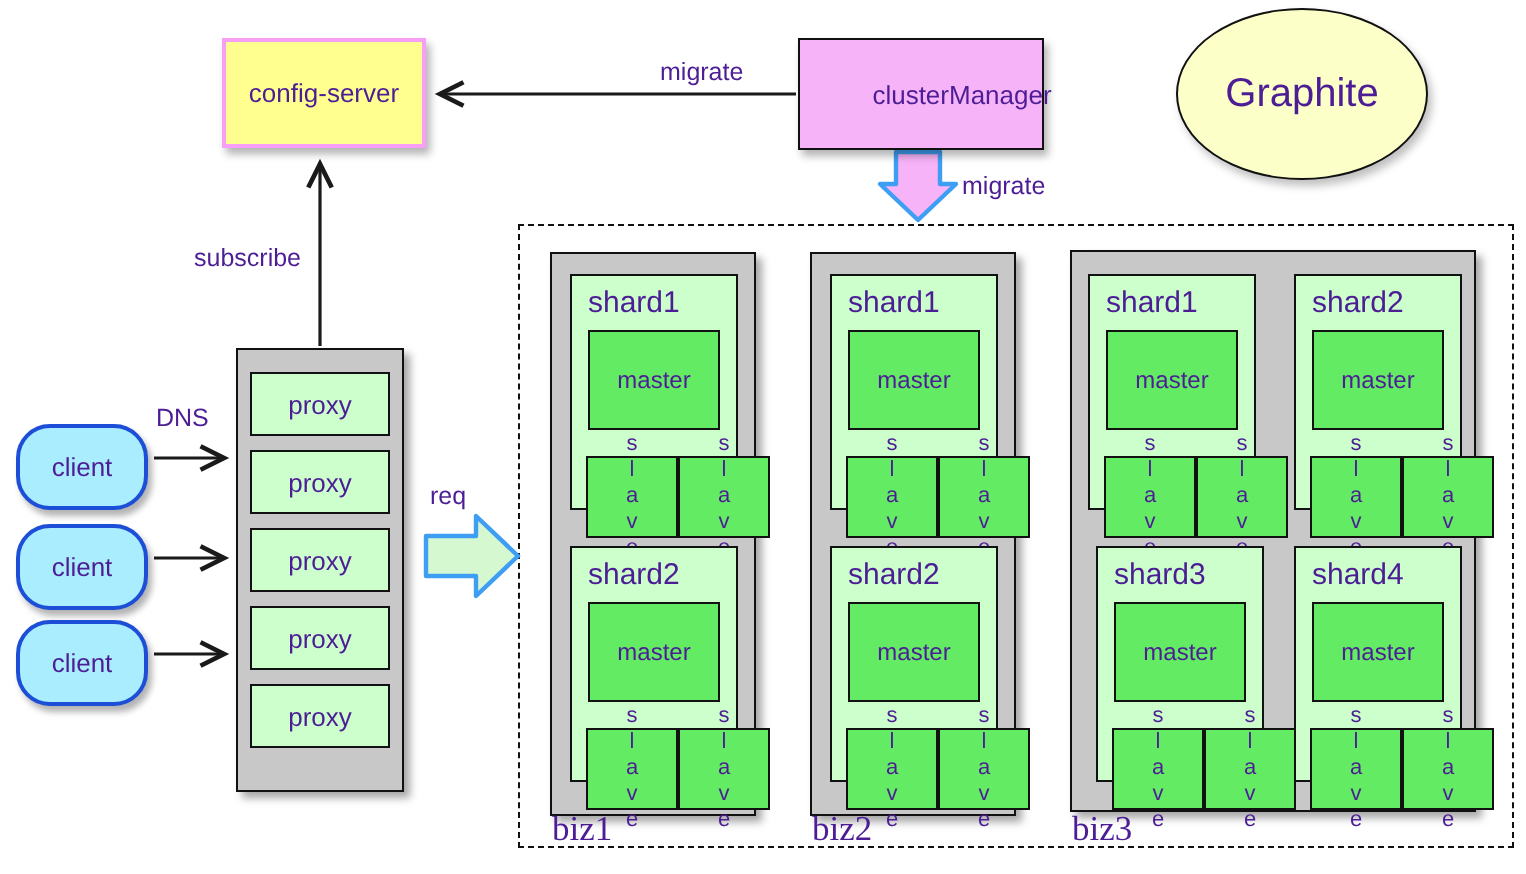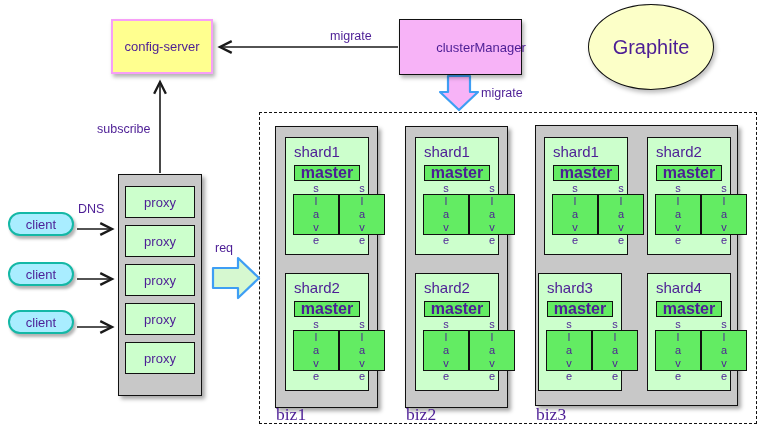--- a/index.html
+++ b/index.html
@@ -24,22 +24,22 @@
   .cluster-manager{
     left:399px;top:19px;width:123px;height:56px;
     background:#F7B3F7;border:1.5px solid #111;font-size:13px;padding-left:41px;
   }
   .graphite{
     left:588px;top:4px;width:126px;height:86px;border-radius:50%;
     background:#FCFFC8;border:1.5px solid #111;font-size:20px;
     box-shadow:2px 3px 4px rgba(0,0,0,0.25);
   }
   .client{
-    position:absolute;left:8px;width:66px;height:24px;border-radius:17px;
-    background:#A9EDFF;border:2px solid #14b8a6;display:flex;align-items:center;justify-content:center;
+    position:absolute;left:8px;width:66px;height:43px;border-radius:17px;
+    background:#A9EDFF;border:2px solid #1d4ed8;display:flex;align-items:center;justify-content:center;
     font-size:13px;box-sizing:border-box;z-index:4;box-shadow:2px 3px 3px rgba(0,0,0,0.30);
   }
   .proxy-stack{
     position:absolute;left:118px;top:174px;width:84px;height:222px;
     background:#C8C8C8;border:1.5px solid #111;box-sizing:border-box;z-index:2;
     display:flex;flex-direction:column;align-items:center;padding-top:11px;gap:7px;
     box-shadow:3px 3px 4px rgba(0,0,0,0.35);
   }
   .proxy{
     width:70px;height:32px;flex:0 0 32px;background:#CCFFCC;border:1.5px solid #111;
@@ -53,22 +53,22 @@
     position:absolute;background:#C8C8C8;border:1.5px solid #111;box-sizing:border-box;z-index:2;
     box-shadow:3px 3px 4px rgba(0,0,0,0.35);
   }
   .biz-label{position:absolute;font-size:17.5px;z-index:2;font-family:Liberation Serif, serif;}
   .shard{
     position:absolute;width:84px;height:118px;background:#CCFFCC;border:1.5px solid #111;
     box-sizing:border-box;padding:3px 7px;
   }
   .shard-name{font-size:15px;margin:2px 0 0 1px;}
   .master{
-    width:66px;height:16px;margin:5px auto 0;background:#63EC63;border:1.5px solid #111;
-    box-sizing:border-box;display:flex;align-items:center;justify-content:center;font-size:16px;font-weight:bold;
+    width:66px;height:50px;margin:5px auto 0;background:#63EC63;border:1.5px solid #111;
+    box-sizing:border-box;display:flex;align-items:center;justify-content:center;font-size:12px;
   }
   .slaves{display:flex;justify-content:space-between;margin-top:13px;}
   .slave{
     width:30px;height:41px;background:#63EC63;border:1.5px solid #111;box-sizing:border-box;
     display:flex;align-items:center;justify-content:center;text-align:center;
     font-size:11px;line-height:1.2;word-break:break-all;padding:0 22px;
   }
 </style>
 </head>
 <body>
@@ -164,21 +164,21 @@
       </div>
     </div>
     <div class="shard" style="left:111px;top:11px">
       <div class="shard-name">shard2</div>
       <div class="master">master</div>
       <div class="slaves">
         <div class="slave">slave</div>
         <div class="slave">slave</div>
       </div>
     </div>
-    <div class="shard" style="left:2px;top:147px">
+    <div class="shard" style="left:12px;top:147px">
       <div class="shard-name">shard3</div>
       <div class="master">master</div>
       <div class="slaves">
         <div class="slave">slave</div>
         <div class="slave">slave</div>
       </div>
     </div>
     <div class="shard" style="left:111px;top:147px">
       <div class="shard-name">shard4</div>
       <div class="master">master</div>

